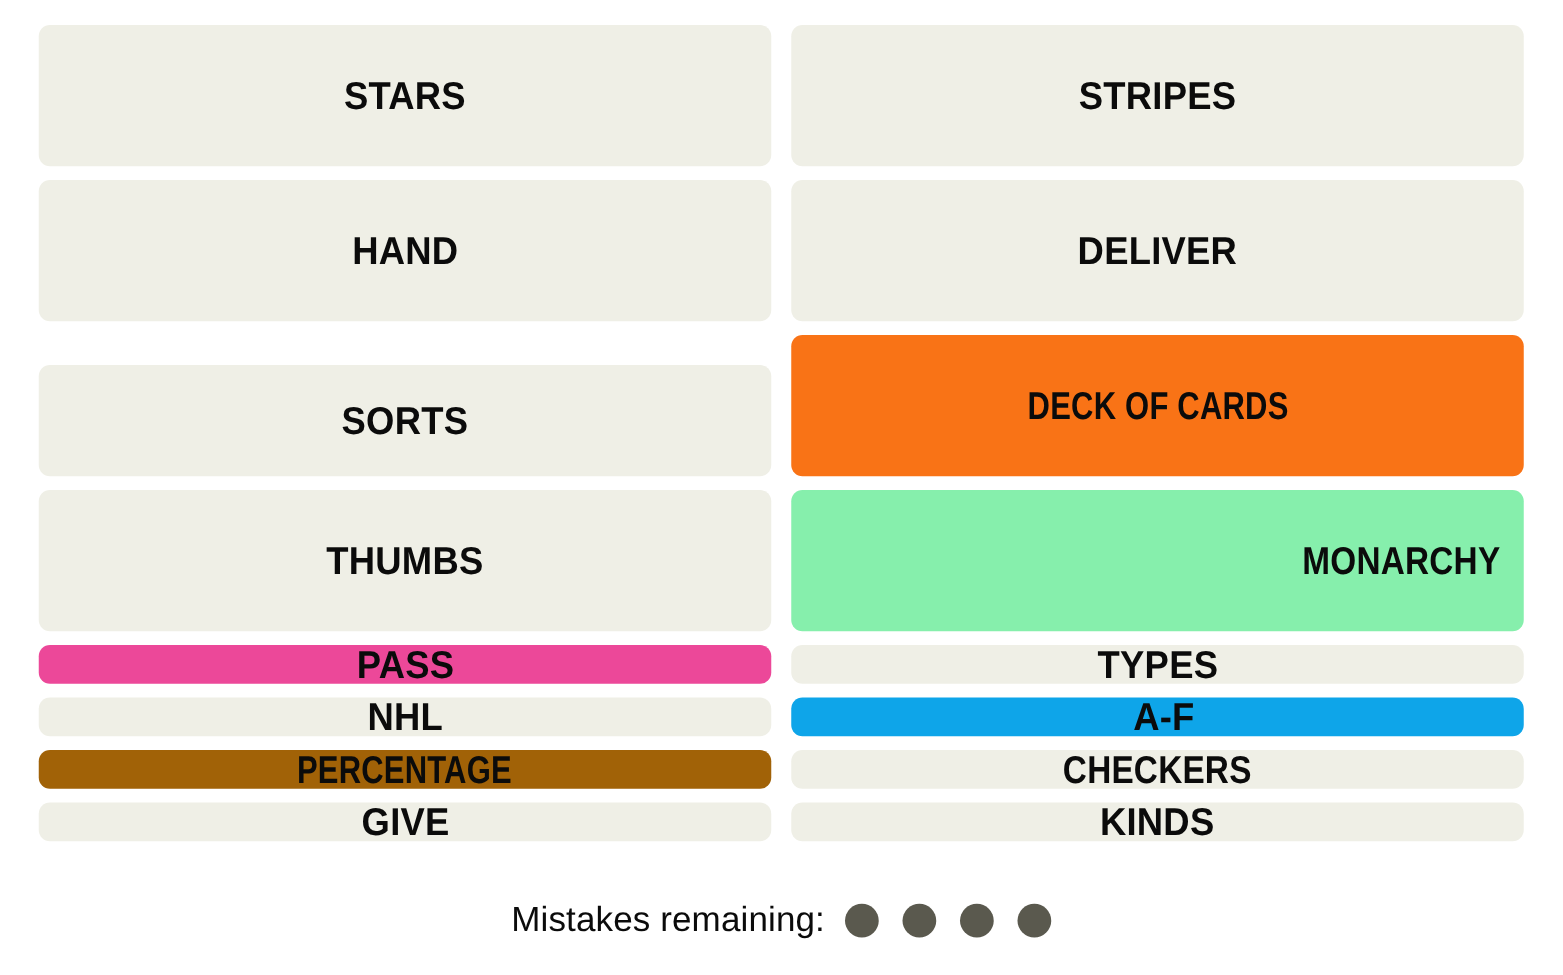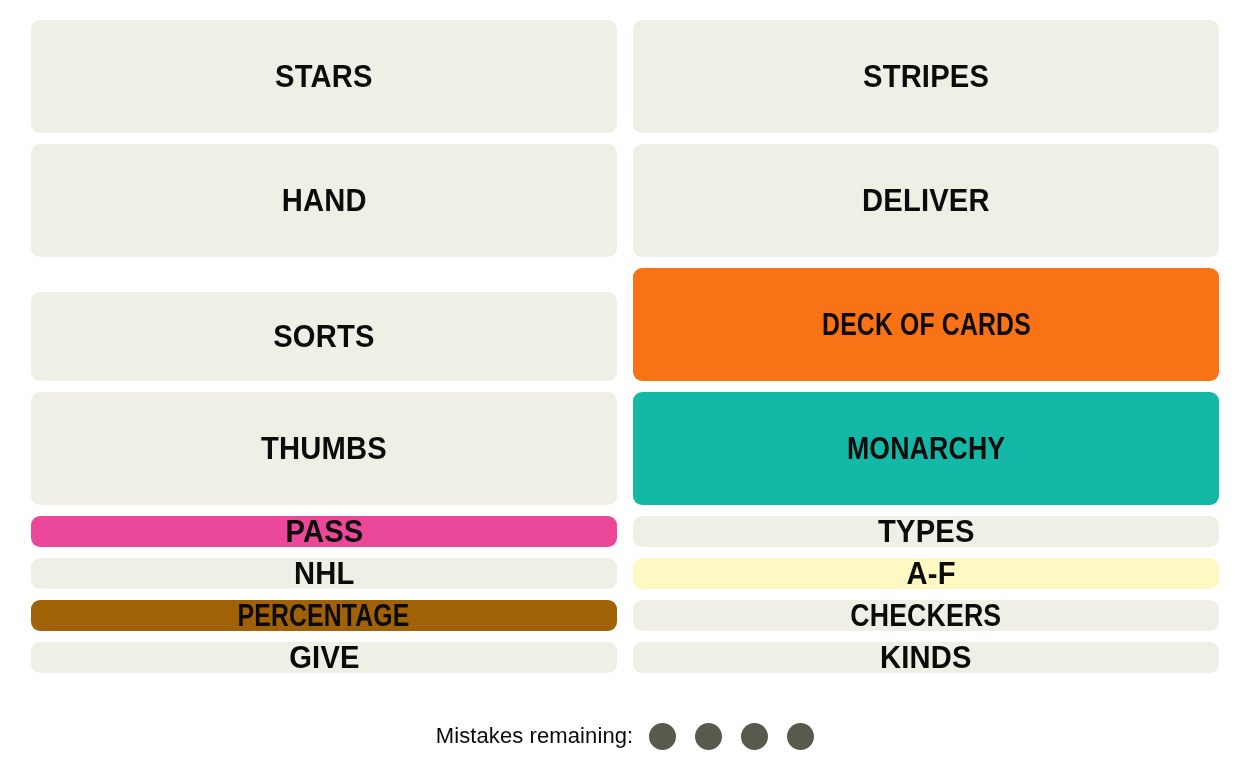--- a/index.html
+++ b/index.html
@@ -85,21 +85,21 @@
     top: 713px;
     height: 46px;
     display: flex;
     align-items: center;
     justify-content: center;
     gap: 16px;
   }
 
   .mistakes-label {
     font-family: "Liberation Sans", "DejaVu Sans", sans-serif;
-    font-size: 22px;
+    font-size: 28px;
     font-weight: 400;
     color: #0B0B0B;
     line-height: 1;
     letter-spacing: 0.1px;
     white-space: nowrap;
   }
 
   .mistake-dots {
     display: flex;
     align-items: center;
@@ -142,37 +142,37 @@
     </button>
 
     <button class="tile" style="background: #f97316;">
       <span class="tile-label xlong" style="color: rgb(11, 11, 11);">DECK OF CARDS</span>
     </button>
 
     <button class="tile" style="background: rgb(239, 239, 230);">
       <span class="tile-label" style="color: rgb(11, 11, 11);">THUMBS</span>
     </button>
 
-    <button class="tile" style="background: #14b8a6;">
+    <button class="tile" style="background: #86efac; justify-content: flex-end;">
       <span class="tile-label long" style="color: rgb(11, 11, 11);">MONARCHY</span>
     </button>
 
     <button class="tile" style="background: #ec4899;">
       <span class="tile-label" style="color: rgb(11, 11, 11);">PASS</span>
     </button>
 
     <button class="tile" style="background: rgb(239, 239, 230);">
       <span class="tile-label" style="color: rgb(11, 11, 11);">TYPES</span>
     </button>
 
     <button class="tile" style="background: rgb(239, 239, 230);">
       <span class="tile-label" style="color: rgb(11, 11, 11);">NHL</span>
     </button>
 
-    <button class="tile" style="background: #fef9c3; padding-left: 16px;">
+    <button class="tile" style="background: #0ea5e9; padding-left: 16px;">
       <span class="tile-label" style="color: rgb(11, 11, 11);">A-F</span>
     </button>
 
     <button class="tile" style="background: #a16207;">
       <span class="tile-label xlong" style="color: rgb(11, 11, 11);">PERCENTAGE</span>
     </button>
 
     <button class="tile" style="background: rgb(239, 239, 230);">
       <span class="tile-label long" style="color: rgb(11, 11, 11);">CHECKERS</span>
     </button>

